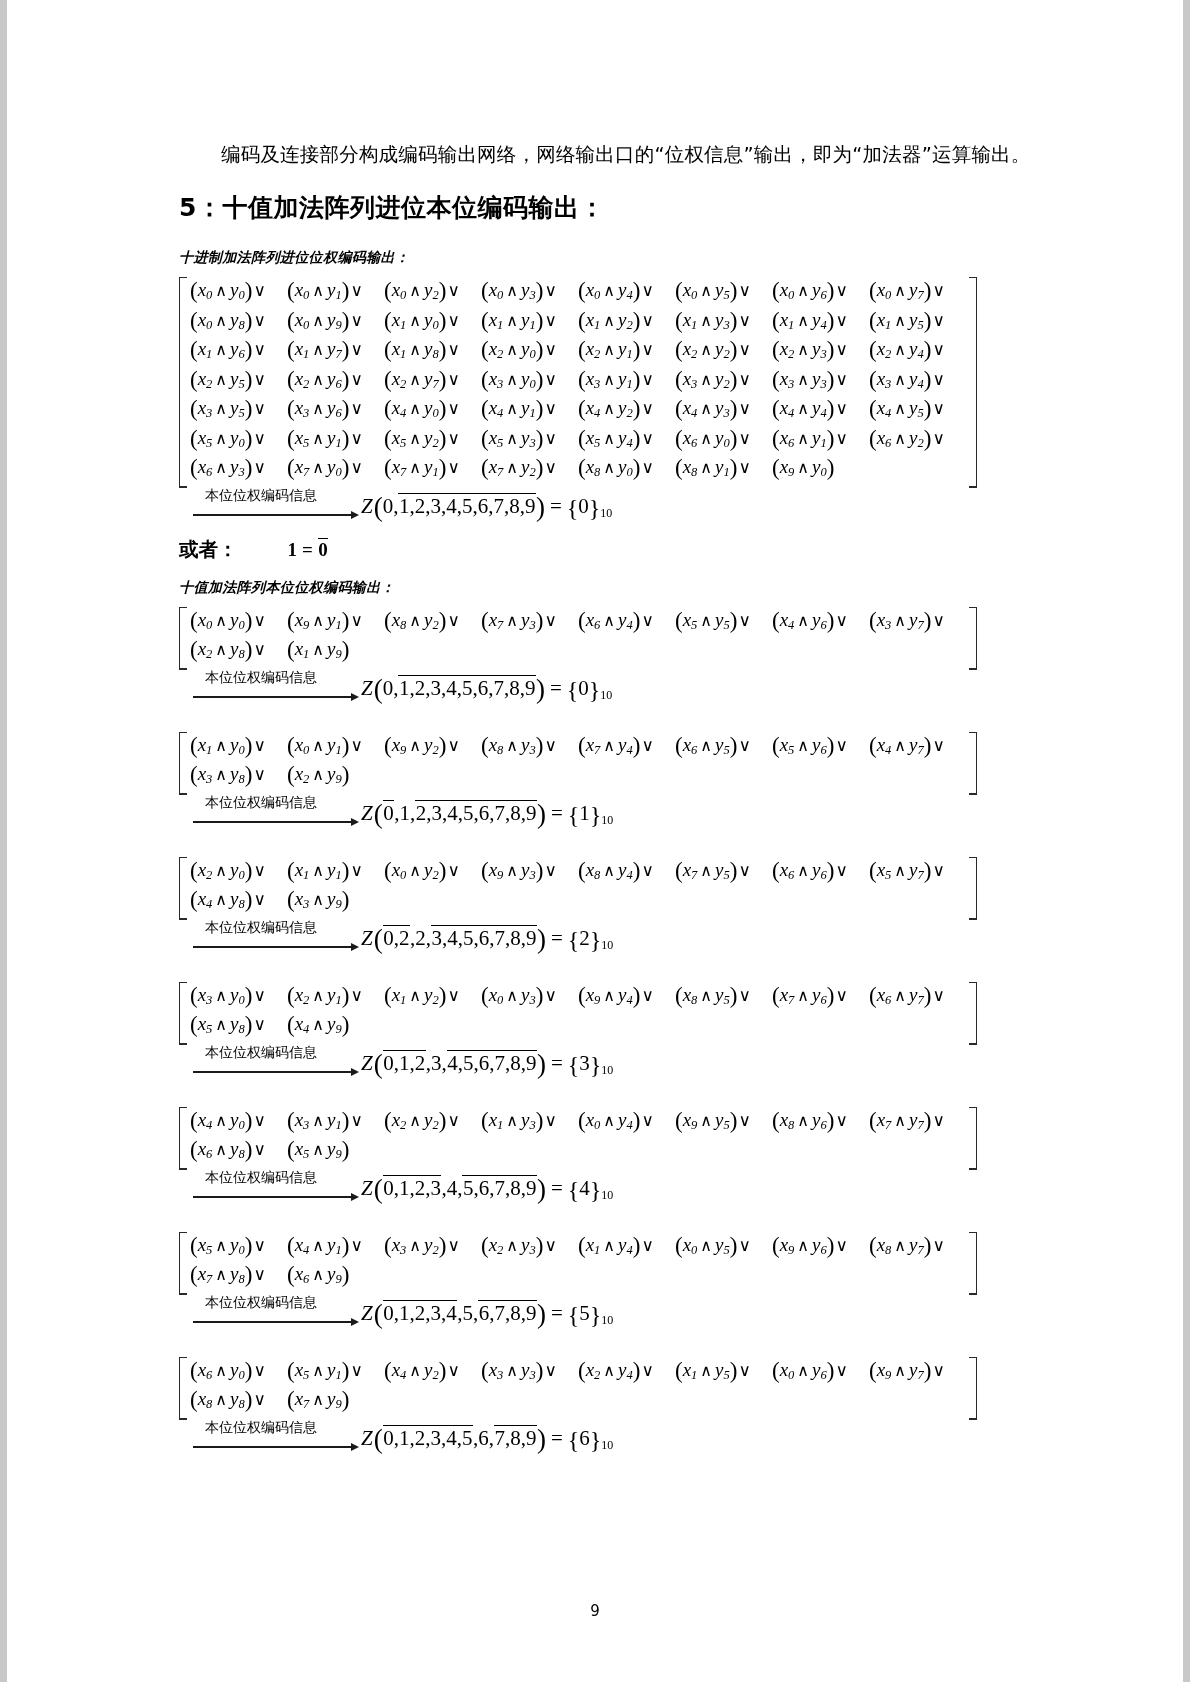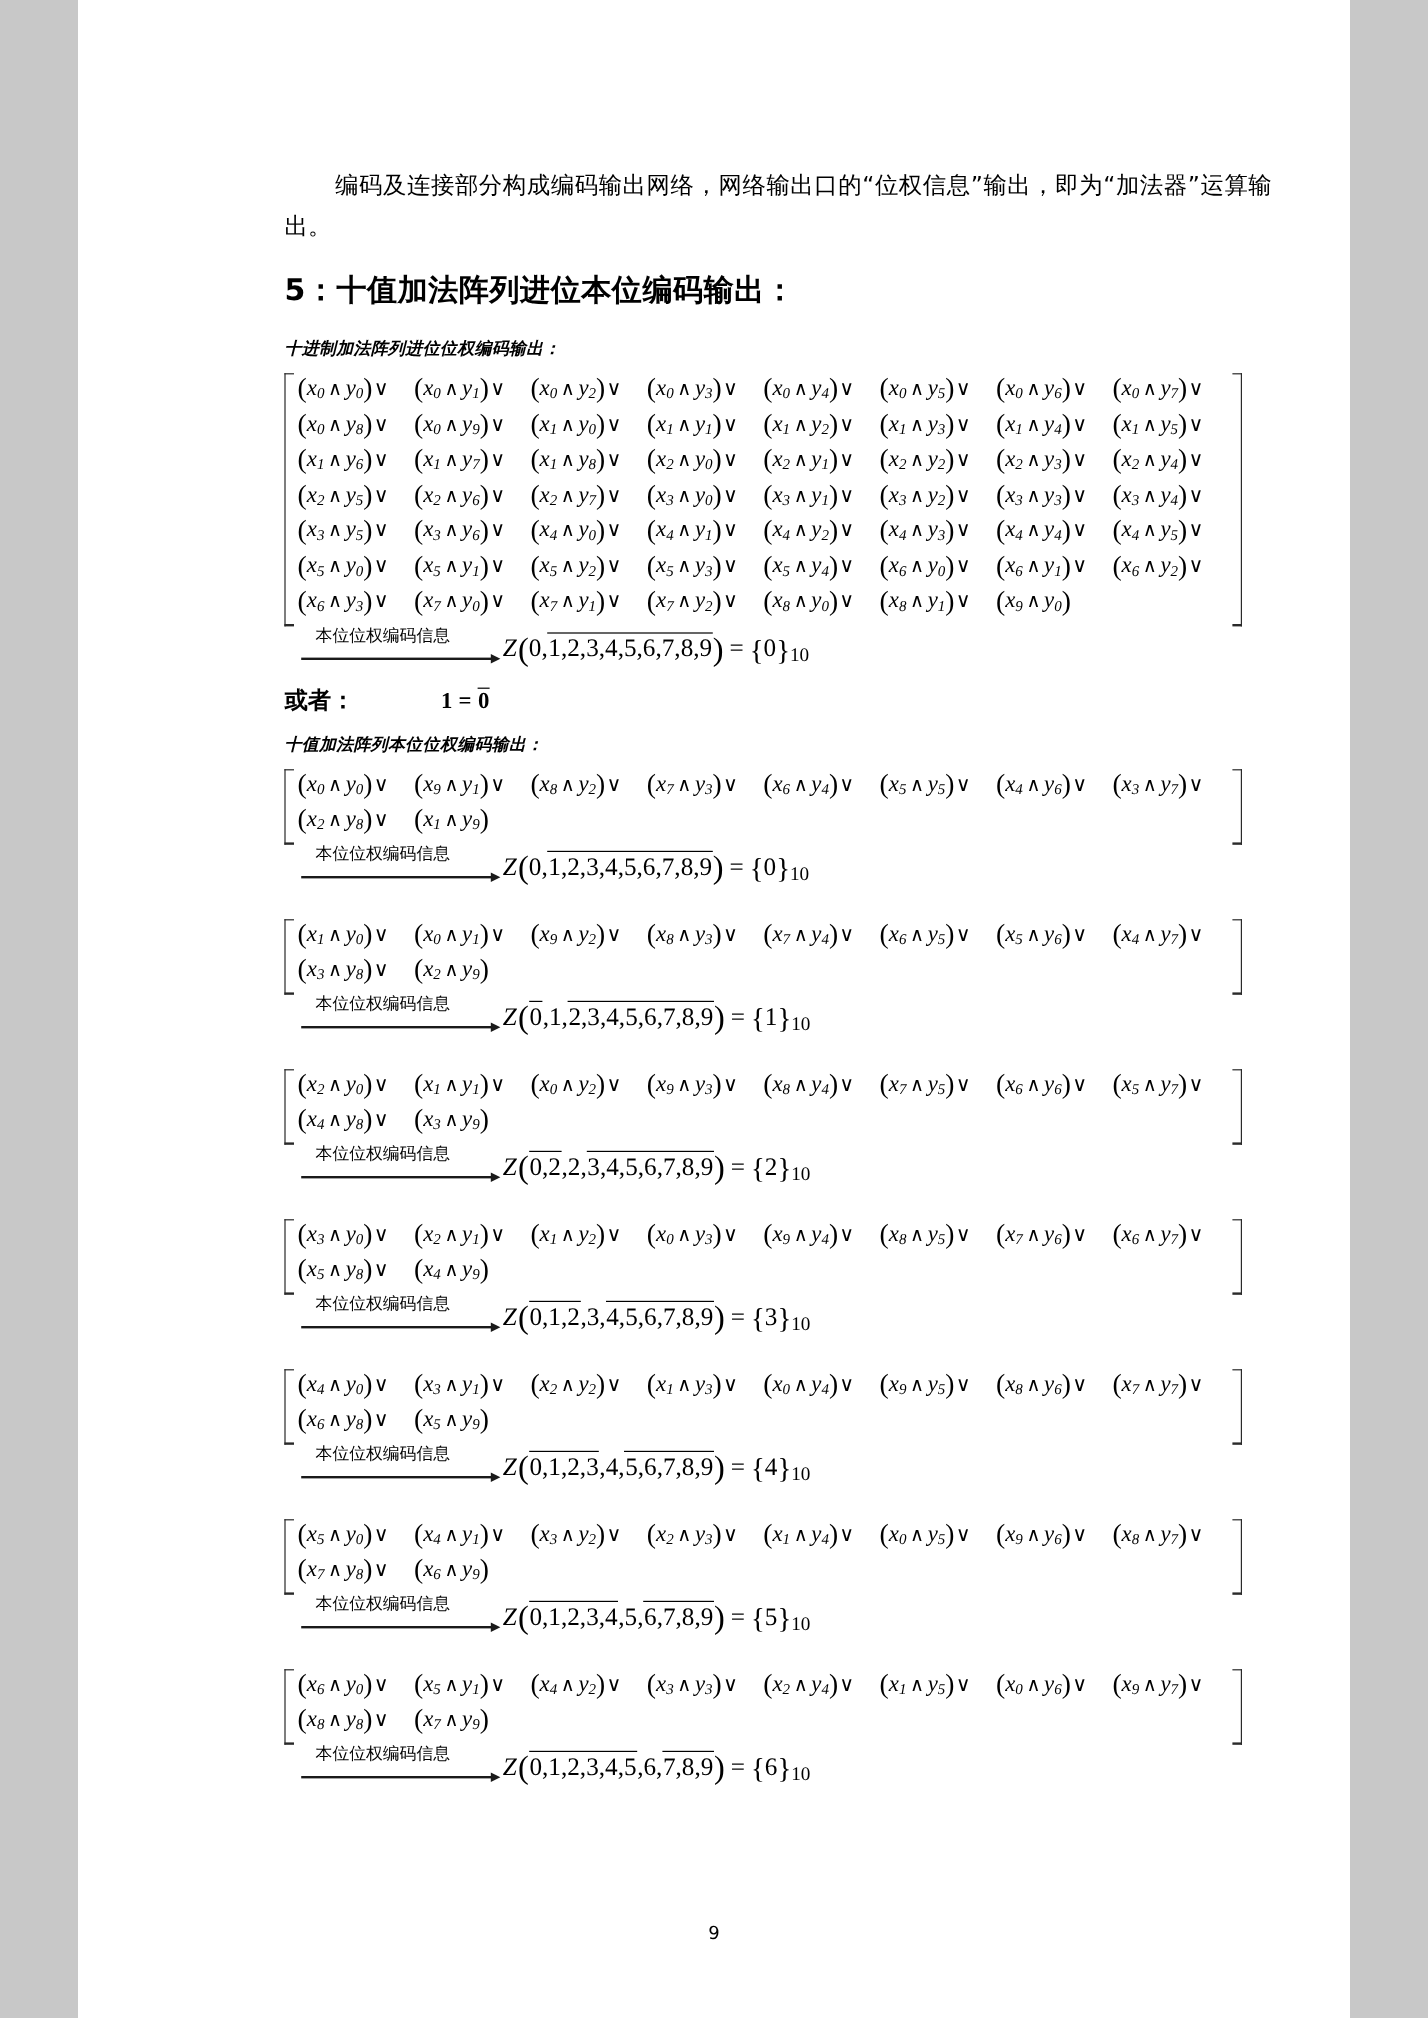--- a/index.html
+++ b/index.html
@@ -1,19 +1,19 @@
 <!DOCTYPE html>
 <html><head>
 <meta charset="utf-8">
 <title>Document</title>
 <style>
   html, body { margin:0; padding:0; background:#c8c8c8; }
   body { font-family:"Liberation Serif", serif; }
   .page {
-    width:1060px; height:1682px; margin:0 auto; background:#ffffff;
+    width:1176px; height:1682px; margin:0 auto; background:#ffffff;
     position:relative; box-sizing:border-box;
     padding:118px 65px 60px 172px;
     color:#000;
   }
   .para {
     font-family:"DejaVu Sans", sans-serif;
     font-size:19.5px; line-height:34px; text-align:justify;
     letter-spacing:0.2px;
   }
   .para .indent { display:inline-block; width:42px; }
@@ -75,21 +75,21 @@
     width:0; height:0; border-left:8px solid #1a1a1a;
     border-top:4.5px solid transparent; border-bottom:4.5px solid transparent;
   }
   .zexpr {
     font-family:"Liberation Serif", serif; font-size:21px;
     display:inline-flex; align-items:baseline; position:relative; top:-1px;
   }
   .zexpr .zp { font-size:27px; line-height:0; position:relative; top:3px; }
   .ov { border-top:1.4px solid #000; padding:0 0.5px; }
   .brace { font-size:24px; line-height:0; position:relative; top:3px; }
-  .sub10 { font-size:16px; position:relative; top:4px; }
+  .sub10 { font-size:12px; position:relative; top:4px; }
 
   .blockgap { height:30px; }
   .pagenum {
     position:absolute; left:0; right:0; bottom:62px; text-align:center;
     font-family:"DejaVu Sans", sans-serif; font-size:15px;
   }
 </style>
 </head>
 <body>
 
@@ -694,21 +694,21 @@
           <span class="brace">{</span>
           <span>0</span>
           <span class="brace">}</span>
           <span class="sub10">10</span>
         </div>
     </div>
   </div>
 
   <div style="height:16px"></div>
 
-  <div class="cn-bold" style="display:flex;align-items:baseline;gap:72px;">
+  <div class="cn-bold" style="display:flex;align-items:baseline;gap:50px;">
     <span>或者：</span>
     <span class="zexpr" style="font-size:19px;top:0">
       <span>1</span>
       <span style="padding:0 5px">=</span>
       <span class="ov">0</span>
     </span>
   </div>
 
   <h3 class="sub">十值加法阵列本位位权编码输出：</h3>
 

